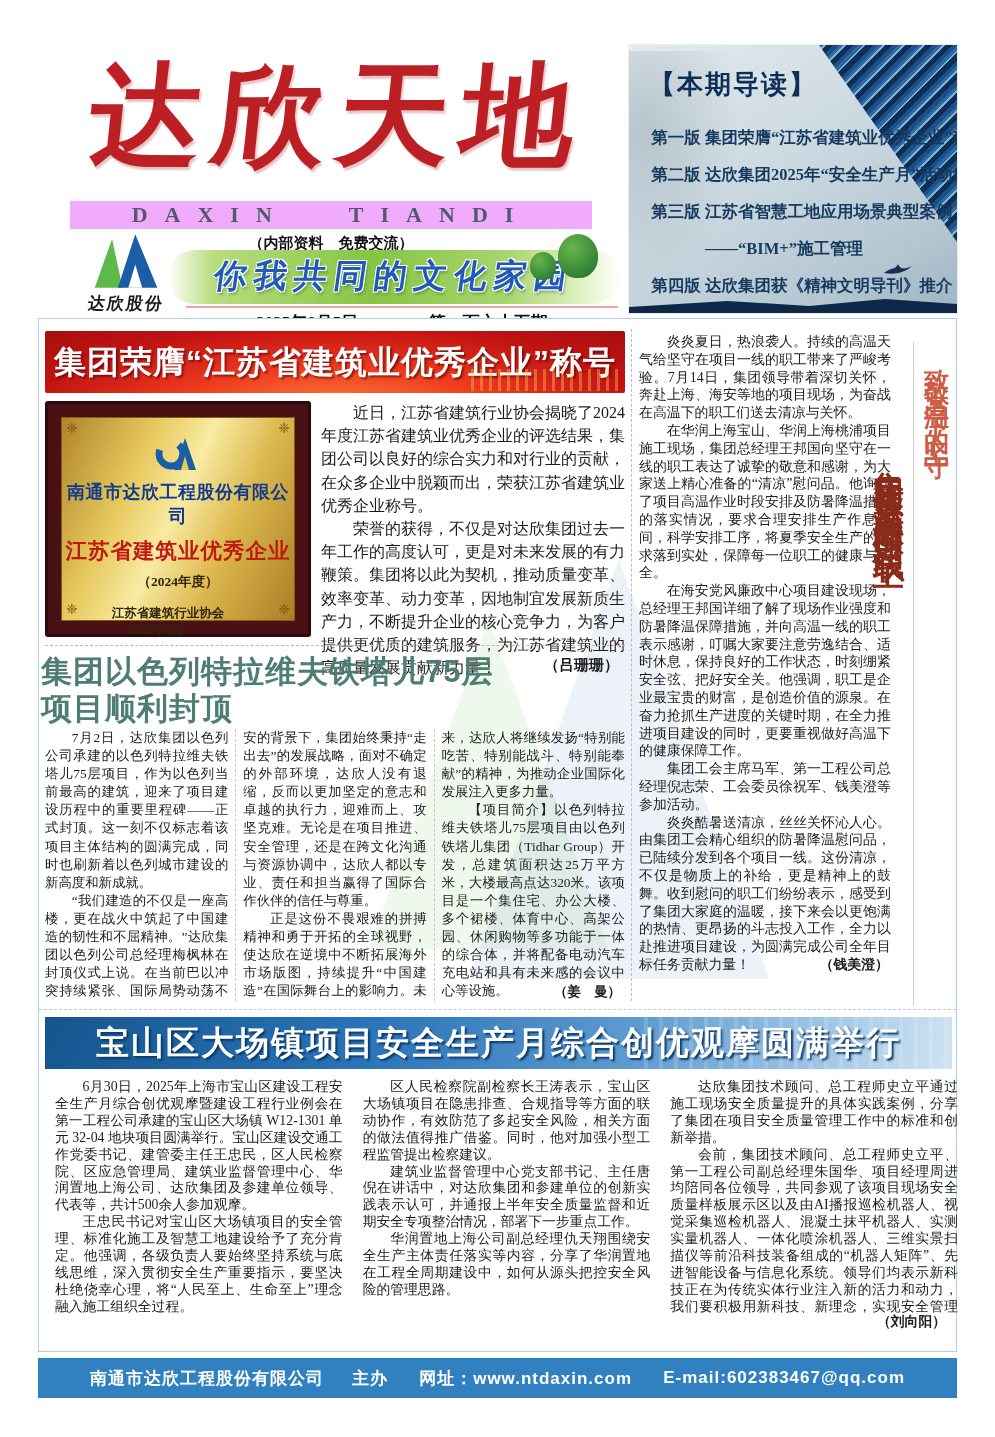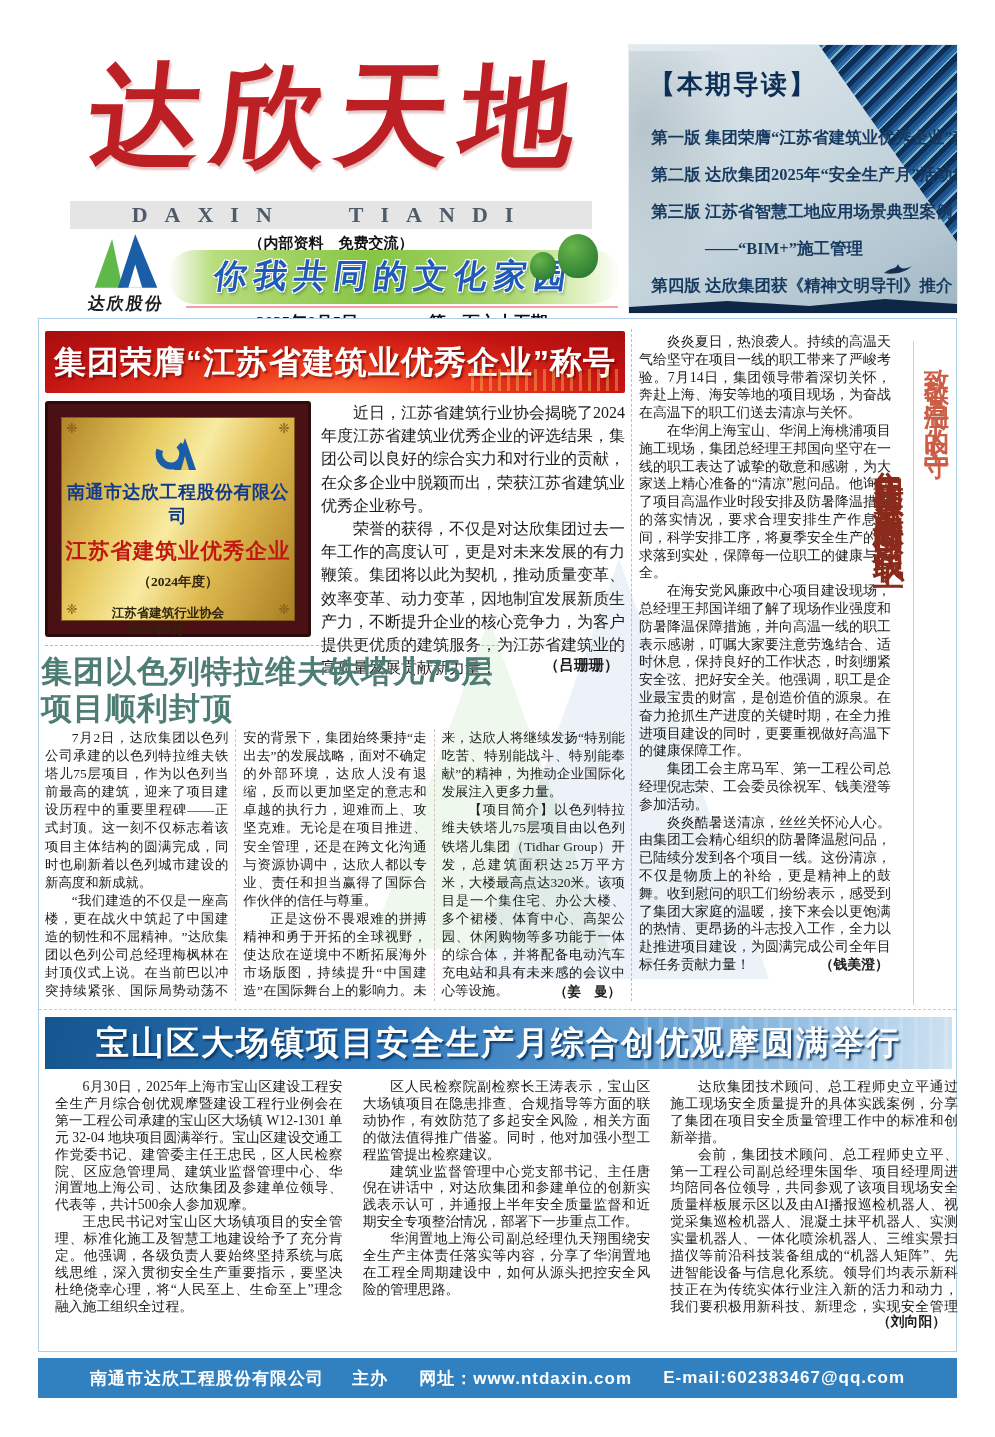--- a/index.html
+++ b/index.html
@@ -5,21 +5,21 @@
   html,body{margin:0;padding:0;background:#fff;}
   .page{position:relative;width:995px;height:1437px;background:#fff;overflow:hidden;
         font-family:"Liberation Serif",serif;color:#1c1c1c;}
   [data-interactable]{box-sizing:border-box;}
 
   
   .paper-title{position:absolute;left:64px;top:40px;width:548px;height:158px;
     font-family:"DejaVu Serif",serif;font-weight:bold;color:#bc1f24;
     font-size:112px;line-height:150px;text-align:center;letter-spacing:12px;
     transform:skewX(-6deg);text-shadow:2px 3px 2px rgba(150,20,20,.25);}
-  .en-bar{position:absolute;left:70px;top:201px;width:522px;height:28px;background:#e5e5e5;
+  .en-bar{position:absolute;left:70px;top:201px;width:522px;height:28px;background:#f0abfc;
     color:#4f5b68;font-family:"Liberation Serif",serif;font-weight:bold;font-size:22px;
     line-height:28px;text-align:center;letter-spacing:17px;word-spacing:38px;}
   .mast-note{position:absolute;left:70px;top:234px;width:522px;text-align:center;
     font-weight:bold;font-size:15px;color:#111;}
   .logo-block{position:absolute;left:78px;top:232px;width:96px;text-align:center;}
   .logo-block svg{display:block;margin:0 auto;}
   .logo-label{font-weight:bold;font-size:17px;letter-spacing:2px;margin-top:2px;
     font-family:"DejaVu Serif",serif;transform:skewX(-8deg);}
   .slogan-banner{position:absolute;left:168px;top:250px;width:452px;height:54px;border-radius:28px;
     background:linear-gradient(to right,rgba(255,255,255,0) 0%,#b9dd7e 10%,#86c544 45%,#a8d56e 75%,#e2f2c4 92%,rgba(255,255,255,0)100%);}

